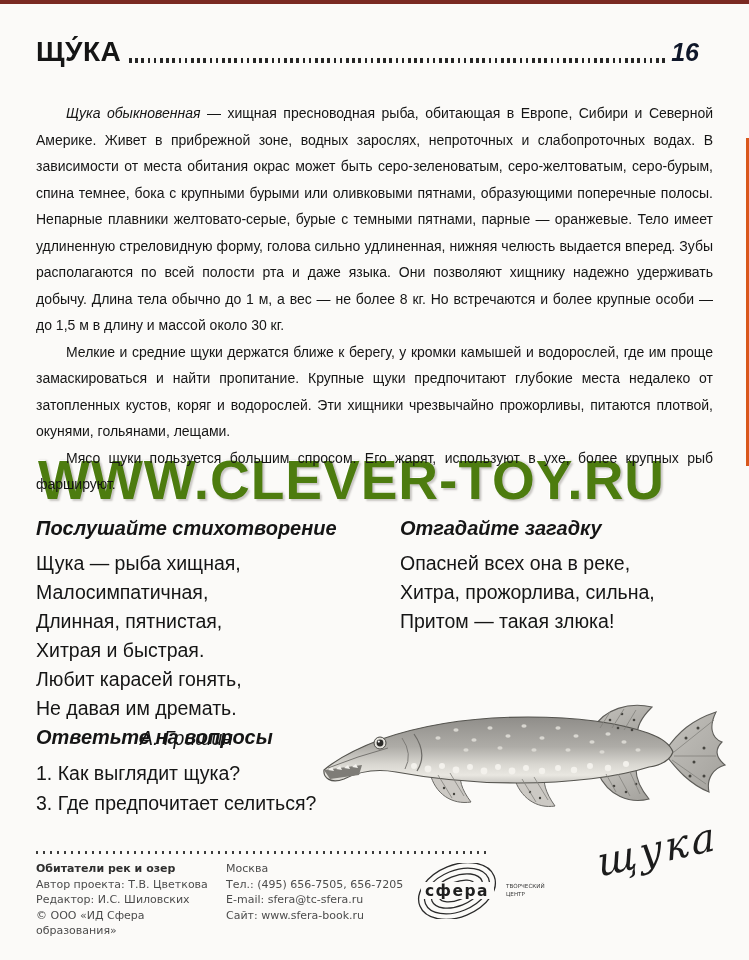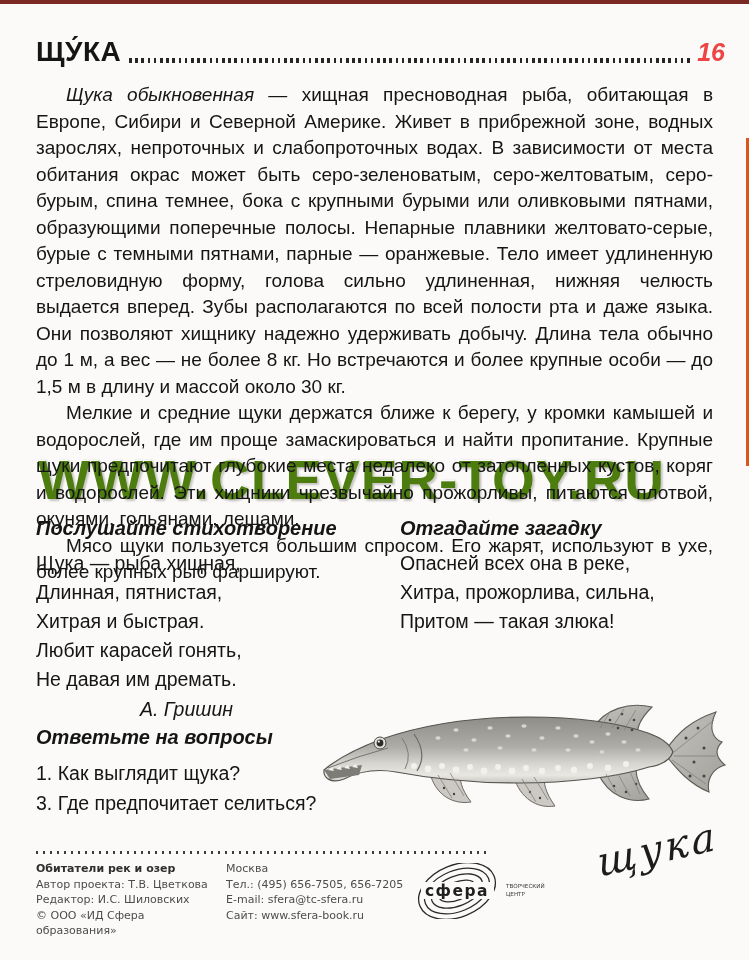--- a/index.html
+++ b/index.html
@@ -9,27 +9,27 @@
     margin:0 auto;
     background:#fbfaf8;
     overflow:hidden;
     font-family:"Liberation Sans",sans-serif;
     color:#151515;
   }
   
   .top-rule{position:absolute;top:0;left:0;width:100%;height:4px;background:#7a2a22;}
   .right-rule{position:absolute;top:138px;right:0;width:3px;height:328px;background:#d9571c;}
 
-  .header{position:absolute;left:36px;right:24px;top:36px;display:flex;align-items:baseline;}
+  .header{position:absolute;left:36px;right:50px;top:36px;display:flex;align-items:baseline;}
   .title{font-size:28px;font-weight:bold;letter-spacing:.5px;white-space:nowrap;}
   .leader{flex:1;height:5px;align-self:flex-end;margin:0 4px 5px 8px;
     background-image:repeating-linear-gradient(90deg,#262626 0 2.6px,transparent 2.6px 6.2px);}
-  .page-num{font-size:25px;font-weight:bold;font-style:italic;color:#ef4444;}
-
-  .article{position:absolute;left:36px;right:36px;top:82px;font-size:19px;line-height:26.5px;text-align:justify;}
+  .page-num{font-size:25px;font-weight:bold;font-style:italic;color:#0f172a;}
+
+  .article{position:absolute;left:36px;right:36px;top:100px;font-size:14px;line-height:26.5px;text-align:justify;}
   .article p{margin:0;text-indent:30px;}
   .lead-italic{font-style:italic;}
 
   .watermark{
     position:absolute;left:38px;top:448px;width:690px;
     font-size:55px;font-weight:bold;letter-spacing:1px;white-space:nowrap;
     color:#4d7c0f;
     text-shadow:2px 2px 2px #c9c7c4, -1px -1px 1px #ffffff, 1px -1px 2px #d8d6d3;
     z-index:0;user-select:none;
   }
@@ -80,20 +80,21 @@
 
   <div class="article">
     <p><span class="lead-italic">Щука обыкновенная</span><span> — хищная пресноводная рыба, обитающая в Европе, Сибири и Северной Америке. Живет в прибрежной зоне, водных зарослях, непроточных и слабопроточных водах. В зависимости от места обитания окрас может быть серо-зеленоватым, серо-желтоватым, серо-бурым, спина темнее, бока с крупными бурыми или оливковыми пятнами, образующими поперечные полосы. Непарные плавники желтовато-серые, бурые с темными пятнами, парные — оранжевые. Тело имеет удлиненную стреловидную форму, голова сильно удлиненная, нижняя челюсть выдается вперед. Зубы располагаются по всей полости рта и даже языка. Они позволяют хищнику надежно удерживать добычу. Длина тела обычно до 1 м, а вес — не более 8 кг. Но встречаются и более крупные особи — до 1,5 м в длину и массой около 30 кг.</span></p>
     <p>Мелкие и средние щуки держатся ближе к берегу, у кромки камышей и водорослей, где им проще замаскироваться и найти пропитание. Крупные щуки предпочитают глубокие места недалеко от затопленных кустов, коряг и водорослей. Эти хищники чрезвычайно прожорливы, питаются плотвой, окунями, гольянами, лещами.</p>
     <p>Мясо щуки пользуется большим спросом. Его жарят, используют в ухе, более крупных рыб фаршируют.</p>
   </div>
 
   <div class="poem">
     <div class="section-heading">Послушайте стихотворение</div>
     <div>Щука — рыба хищная,</div>
+    <div>Малосимпатичная,</div>
     <div>Длинная, пятнистая,</div>
     <div>Хитрая и быстрая.</div>
     <div>Любит карасей гонять,</div>
     <div>Не давая им дремать.</div>
     <div class="poem-author">А. Гришин</div>
   </div>
 
   <div class="riddle">
     <div class="section-heading">Отгадайте загадку</div>
     <div>Опасней всех она в реке,</div>

